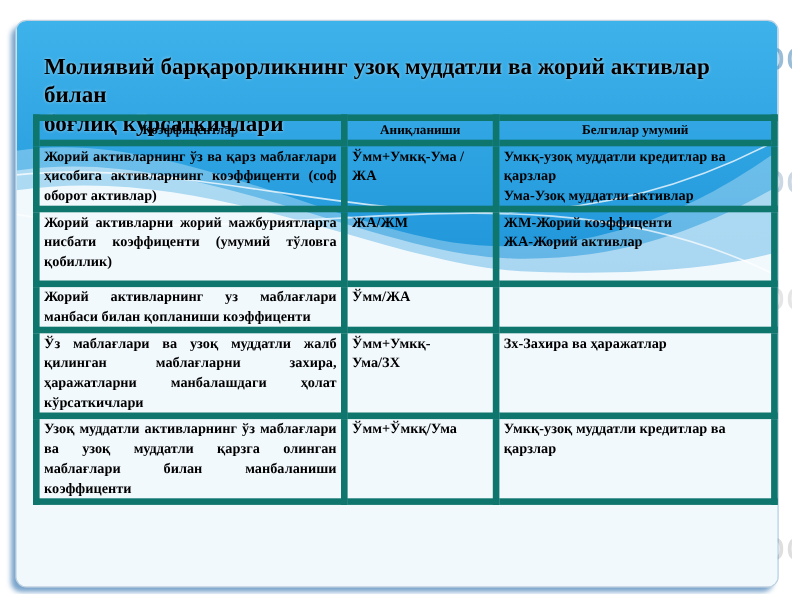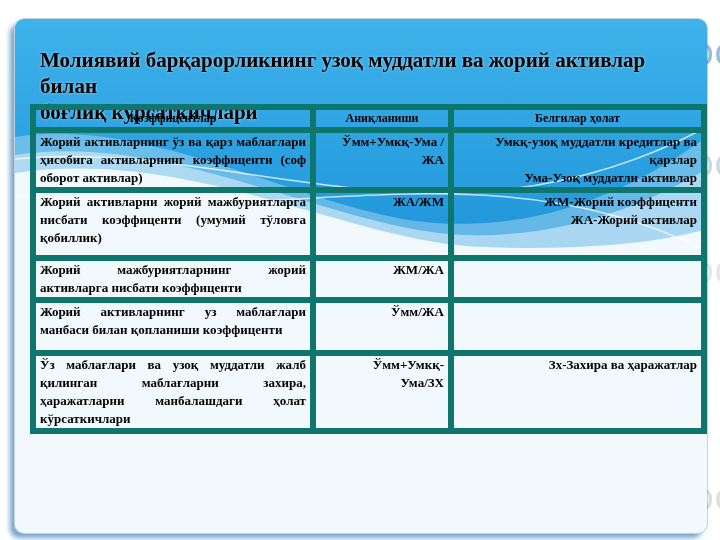--- a/index.html
+++ b/index.html
@@ -42,21 +42,21 @@
     padding:0 4px;
     overflow:hidden;
   }
   table.coef{border:2px solid #000;}
   table.coef thead th{
     font-size:12px;line-height:16px;height:17px;
     text-align:center;padding:0 2px;
     border-bottom:2px solid #000;
   }
   td.c-coef{text-align:justify;text-align-last:left;}
-  td.c-formula, td.c-legend{text-align:right;white-space:pre-line;}
+  td.c-formula, td.c-legend{text-align:left;white-space:pre-line;}
   tbody tr:nth-child(1){height:54px;}
   tbody tr:nth-child(2){height:68px;padding-left:44px;}
   tbody tr:nth-child(3){height:36px;}
   tbody tr:nth-child(4){height:53px;padding-left:40px;}
   tbody tr:nth-child(5){height:71px;}
   tbody tr:nth-child(6){height:70px;}
 </style>
 </head>
 <body>
 
@@ -104,48 +104,48 @@
   <table class="coef">
     <colgroup>
       <col style="width:280px">
         <col style="width:138px">
         <col style="width:253px">
     </colgroup>
     <thead>
       <tr>
         <th>Коэффицентлар</th>
         <th>Аниқланиши</th>
-        <th>Белгилар ҳолат</th>
+        <th>Белгилар умумий</th>
       </tr>
     </thead>
     <tbody>
         <tr>
     <td class="c-coef">Жорий активларнинг ўз ва қарз маблағлари ҳисобига активларнинг коэффиценти (соф оборот активлар)</td>
     <td class="c-formula">Ўмм+Умкқ-Ума /
 ЖА</td>
     <td class="c-legend">Умкқ-узоқ муддатли кредитлар ва қарзлар
 Ума-Узоқ муддатли активлар</td>
   </tr>
         <tr>
     <td class="c-coef">Жорий активларни жорий мажбуриятларга нисбати коэффиценти (умумий тўловга қобиллик)</td>
     <td class="c-formula">ЖА/ЖМ</td>
     <td class="c-legend">ЖМ-Жорий коэффиценти
 ЖА-Жорий активлар</td>
   </tr>
         <tr>
-    <td class="c-coef">Жорий мажбуриятларнинг жорий активларга нисбати коэффиценти</td>
-    <td class="c-formula">ЖМ/ЖА</td>
-    <td class="c-legend"></td>
-  </tr>
-        <tr>
     <td class="c-coef">Жорий активларнинг уз маблағлари манбаси билан қопланиши коэффиценти</td>
     <td class="c-formula">Ўмм/ЖА</td>
     <td class="c-legend"></td>
   </tr>
         <tr>
     <td class="c-coef">Ўз маблағлари ва узоқ муддатли жалб қилинган маблағларни захира, ҳаражатларни манбалашдаги ҳолат кўрсаткичлари</td>
     <td class="c-formula">Ўмм+Умкқ-
 Ума/ЗХ</td>
     <td class="c-legend">Зх-Захира ва ҳаражатлар</td>
   </tr>
+        <tr>
+    <td class="c-coef">Узоқ муддатли активларнинг ўз маблағлари ва узоқ муддатли қарзга олинган маблағлари билан манбаланиши коэффиценти</td>
+    <td class="c-formula">Ўмм+Ўмкқ/Ума</td>
+    <td class="c-legend">Умкқ-узоқ муддатли кредитлар ва қарзлар</td>
+  </tr>
       </tbody>
   </table>
 </div>
 
 </body></html>

